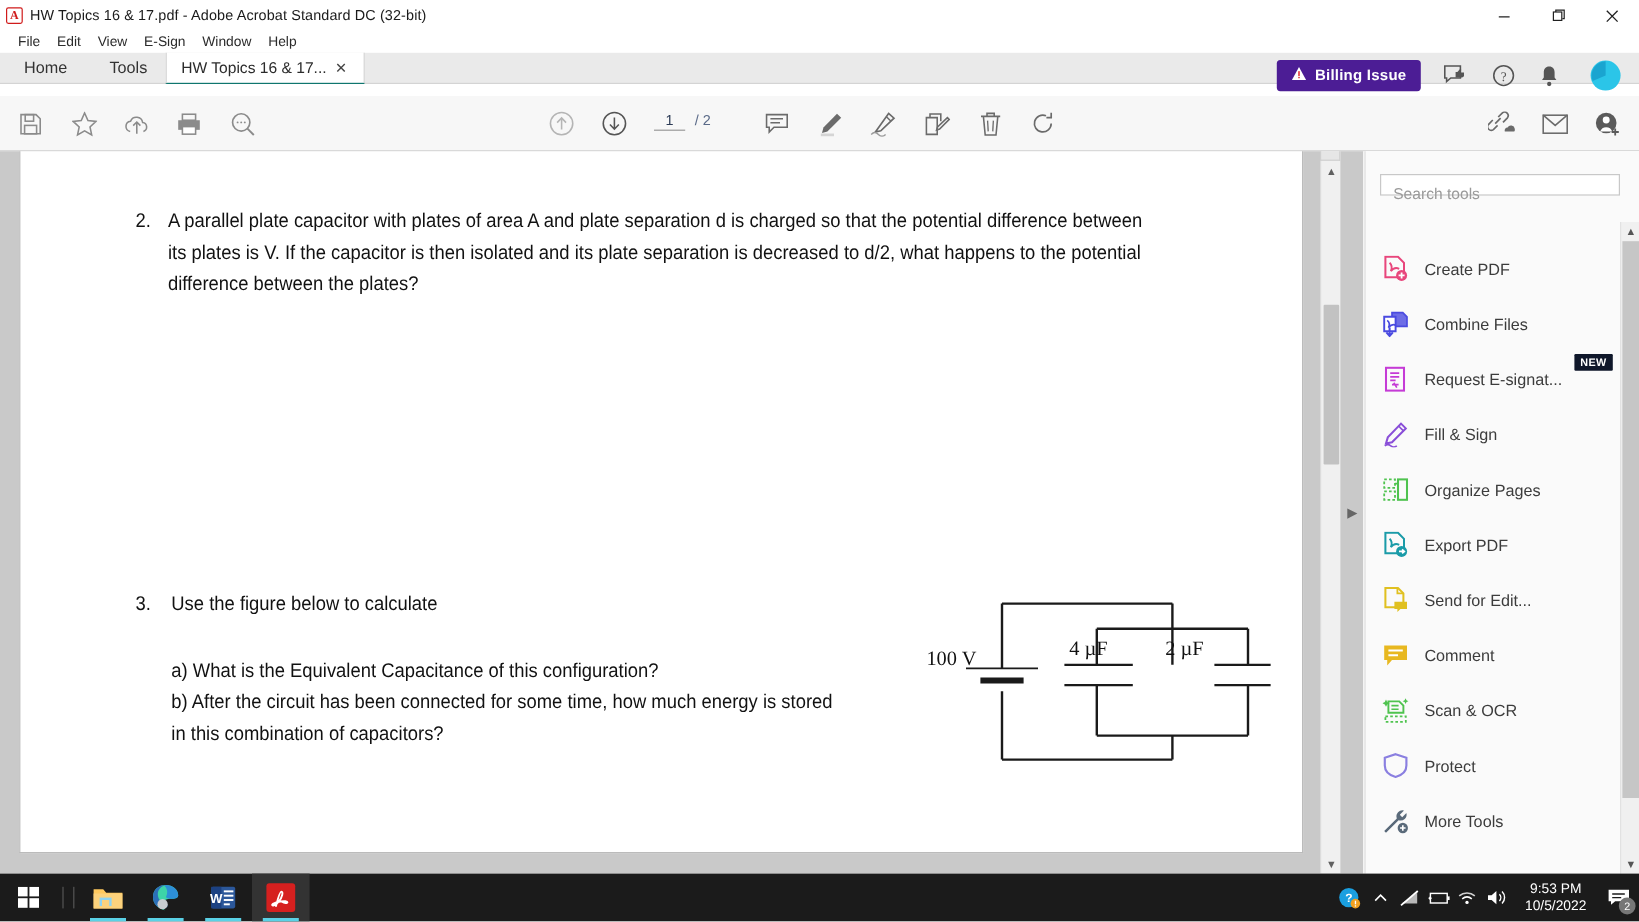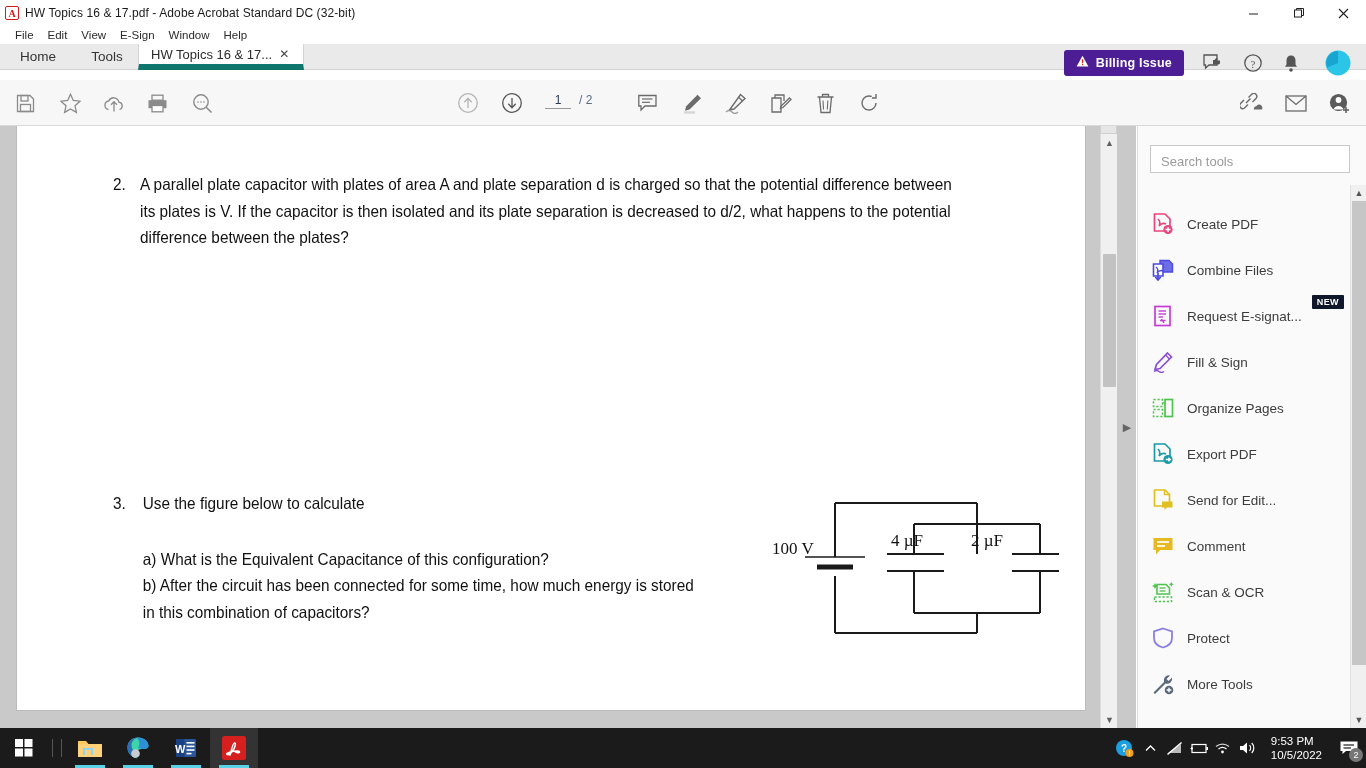--- a/index.html
+++ b/index.html
@@ -46,21 +46,21 @@
   }
   .toptab {
     display: flex; align-items: center; justify-content: center;
     font-size: 13.5px; color: #333; padding: 0 20px; position: relative;
   }
   #tab-home { width: 76px; }
   #tab-tools { width: 62px; }
   #tab-doc {
     background: #ffffff; border-left: 1px solid #d4d4d4; border-right: 1px solid #d4d4d4;
     width: 166px; padding: 0 12px; justify-content: flex-start;
-    margin-bottom: -1px; border-bottom: 6px solid #0f766e;
+    margin-bottom: -1px; border-bottom: 1px solid #0f766e;
   }
   #tab-doc-label { font-size: 13px; color: #2b2b2b; white-space: nowrap; }
   #tab-close { margin-left: 7px; font-size: 12px; color: #444; }
 
   #billing-badge {
     position: absolute; right: 182px; top: 6px; height: 26px;
     background: #4c1d95; color: #fff; border-radius: 3px;
     display: flex; align-items: center; padding: 0 12px;
     font-size: 12.5px; font-weight: bold; letter-spacing: .2px;
   }
@@ -150,21 +150,21 @@
     position: absolute; left: 0; top: 126px; width: 17px; height: 602px;
     background: #f5f5f5; border-right: 1px solid #ddd;
   }
 
   
   #sidebar {
     position: absolute; left: 1137px; top: 126px; width: 229px; height: 602px;
     background: #fafafa; border-left: 1px solid #dcdcdc;
   }
   #search-tools {
-    position: absolute; left: 12px; top: 19px; width: 200px; height: 28px;
+    position: absolute; left: 12px; top: 19px; width: 200px; height: 18px;
     background: #ffffff; border: 1px solid #c8c8c8;
     font-size: 13px; color: #9a9a9a; padding: 0 10px; line-height: 32px;
   }
   #toollist { position: absolute; left: 0; top: 75px; width: 212px; }
   .tool-row {
     height: 46px; display: flex; align-items: center; padding-left: 13px; position: relative;
   }
   .tool-ico {
     width: 24px; height: 24px; margin-right: 12px;
     display: flex; align-items: center; justify-content: center; flex: 0 0 auto;
@@ -208,21 +208,21 @@
   #tb-acrobat { background: #333333; }
   #tray {
     position: absolute; right: 0; top: 0; height: 40px;
     display: flex; align-items: center;
   }
   .tray-ico {
     width: 24px; height: 40px; display: flex; align-items: center; justify-content: center;
     color: #ffffff; font-size: 12px;
   }
   #clock {
-    color: #fff; font-size: 11.5px; line-height: 14px; 
+    color: #fff; font-size: 11.5px; line-height: 14px; text-align: center;
     padding: 0 10px;
   }
   #notif-btn {
     width: 34px; height: 40px; display: flex; align-items: center; justify-content: center;
     position: relative; color: #fff;
   }
   #notif-count {
     position: absolute; right: 3px; bottom: 6px;
     background: #777; color: #fff; font-size: 9px;
     width: 14px; height: 14px; border-radius: 50%;

